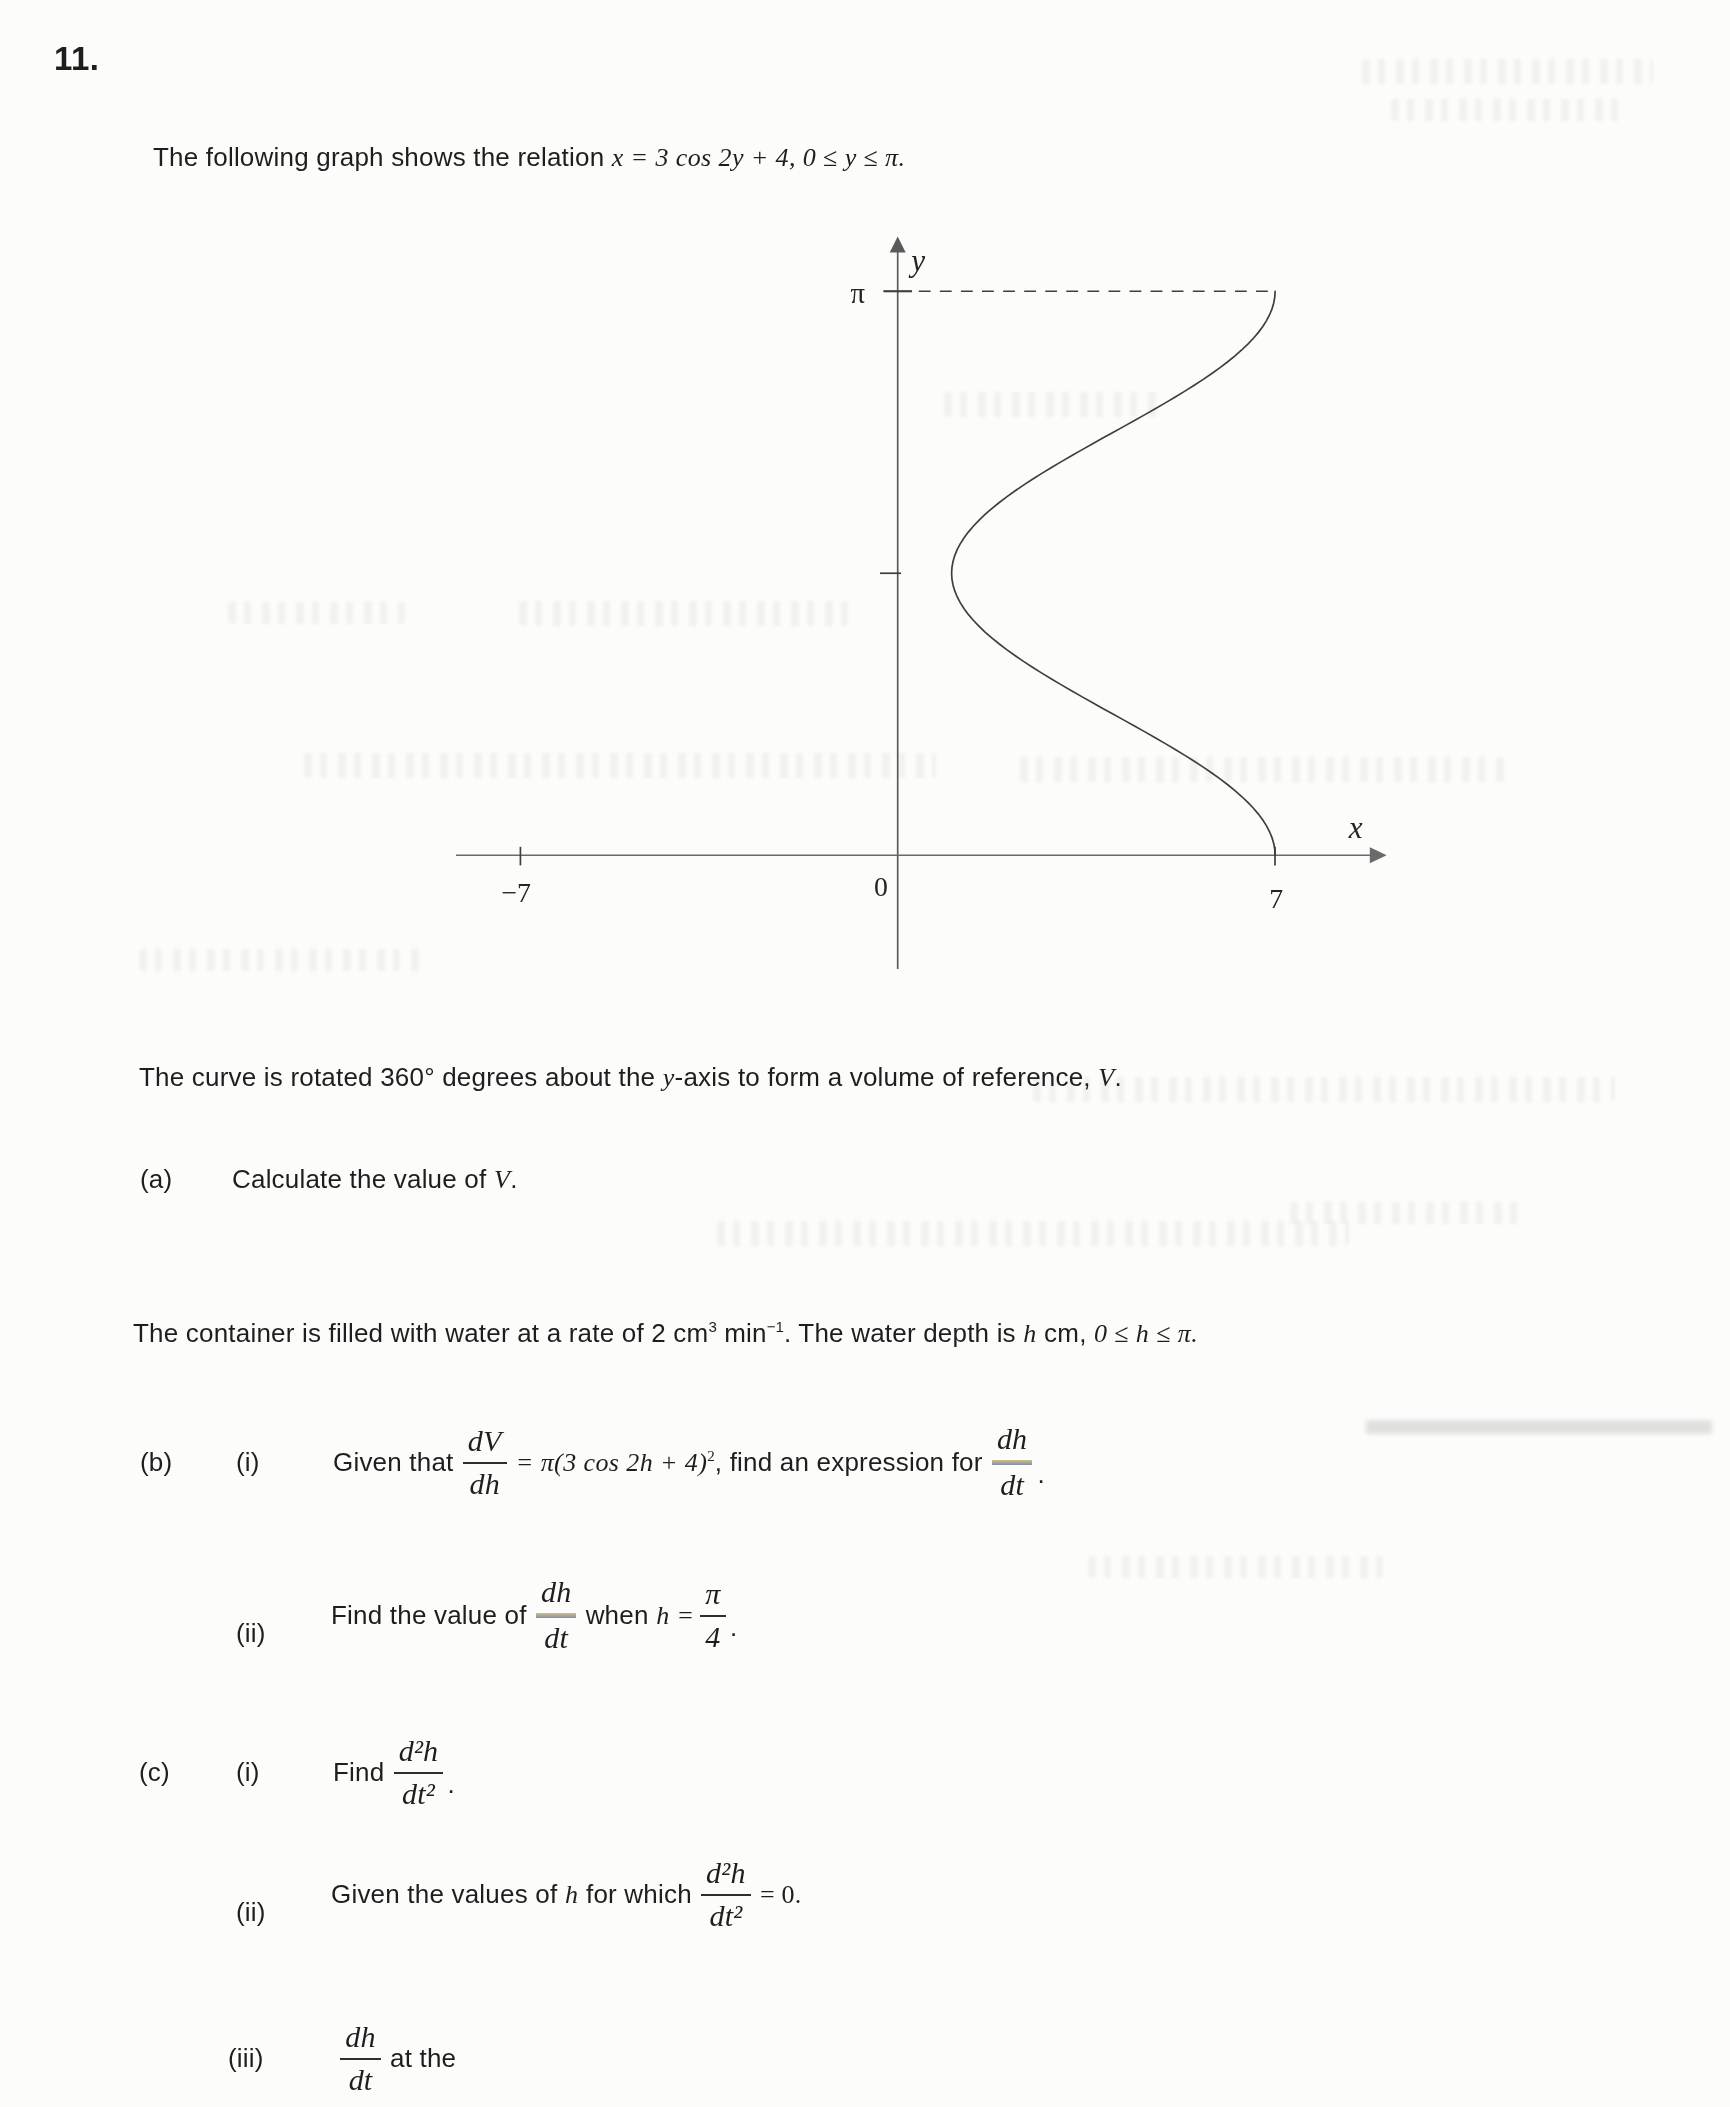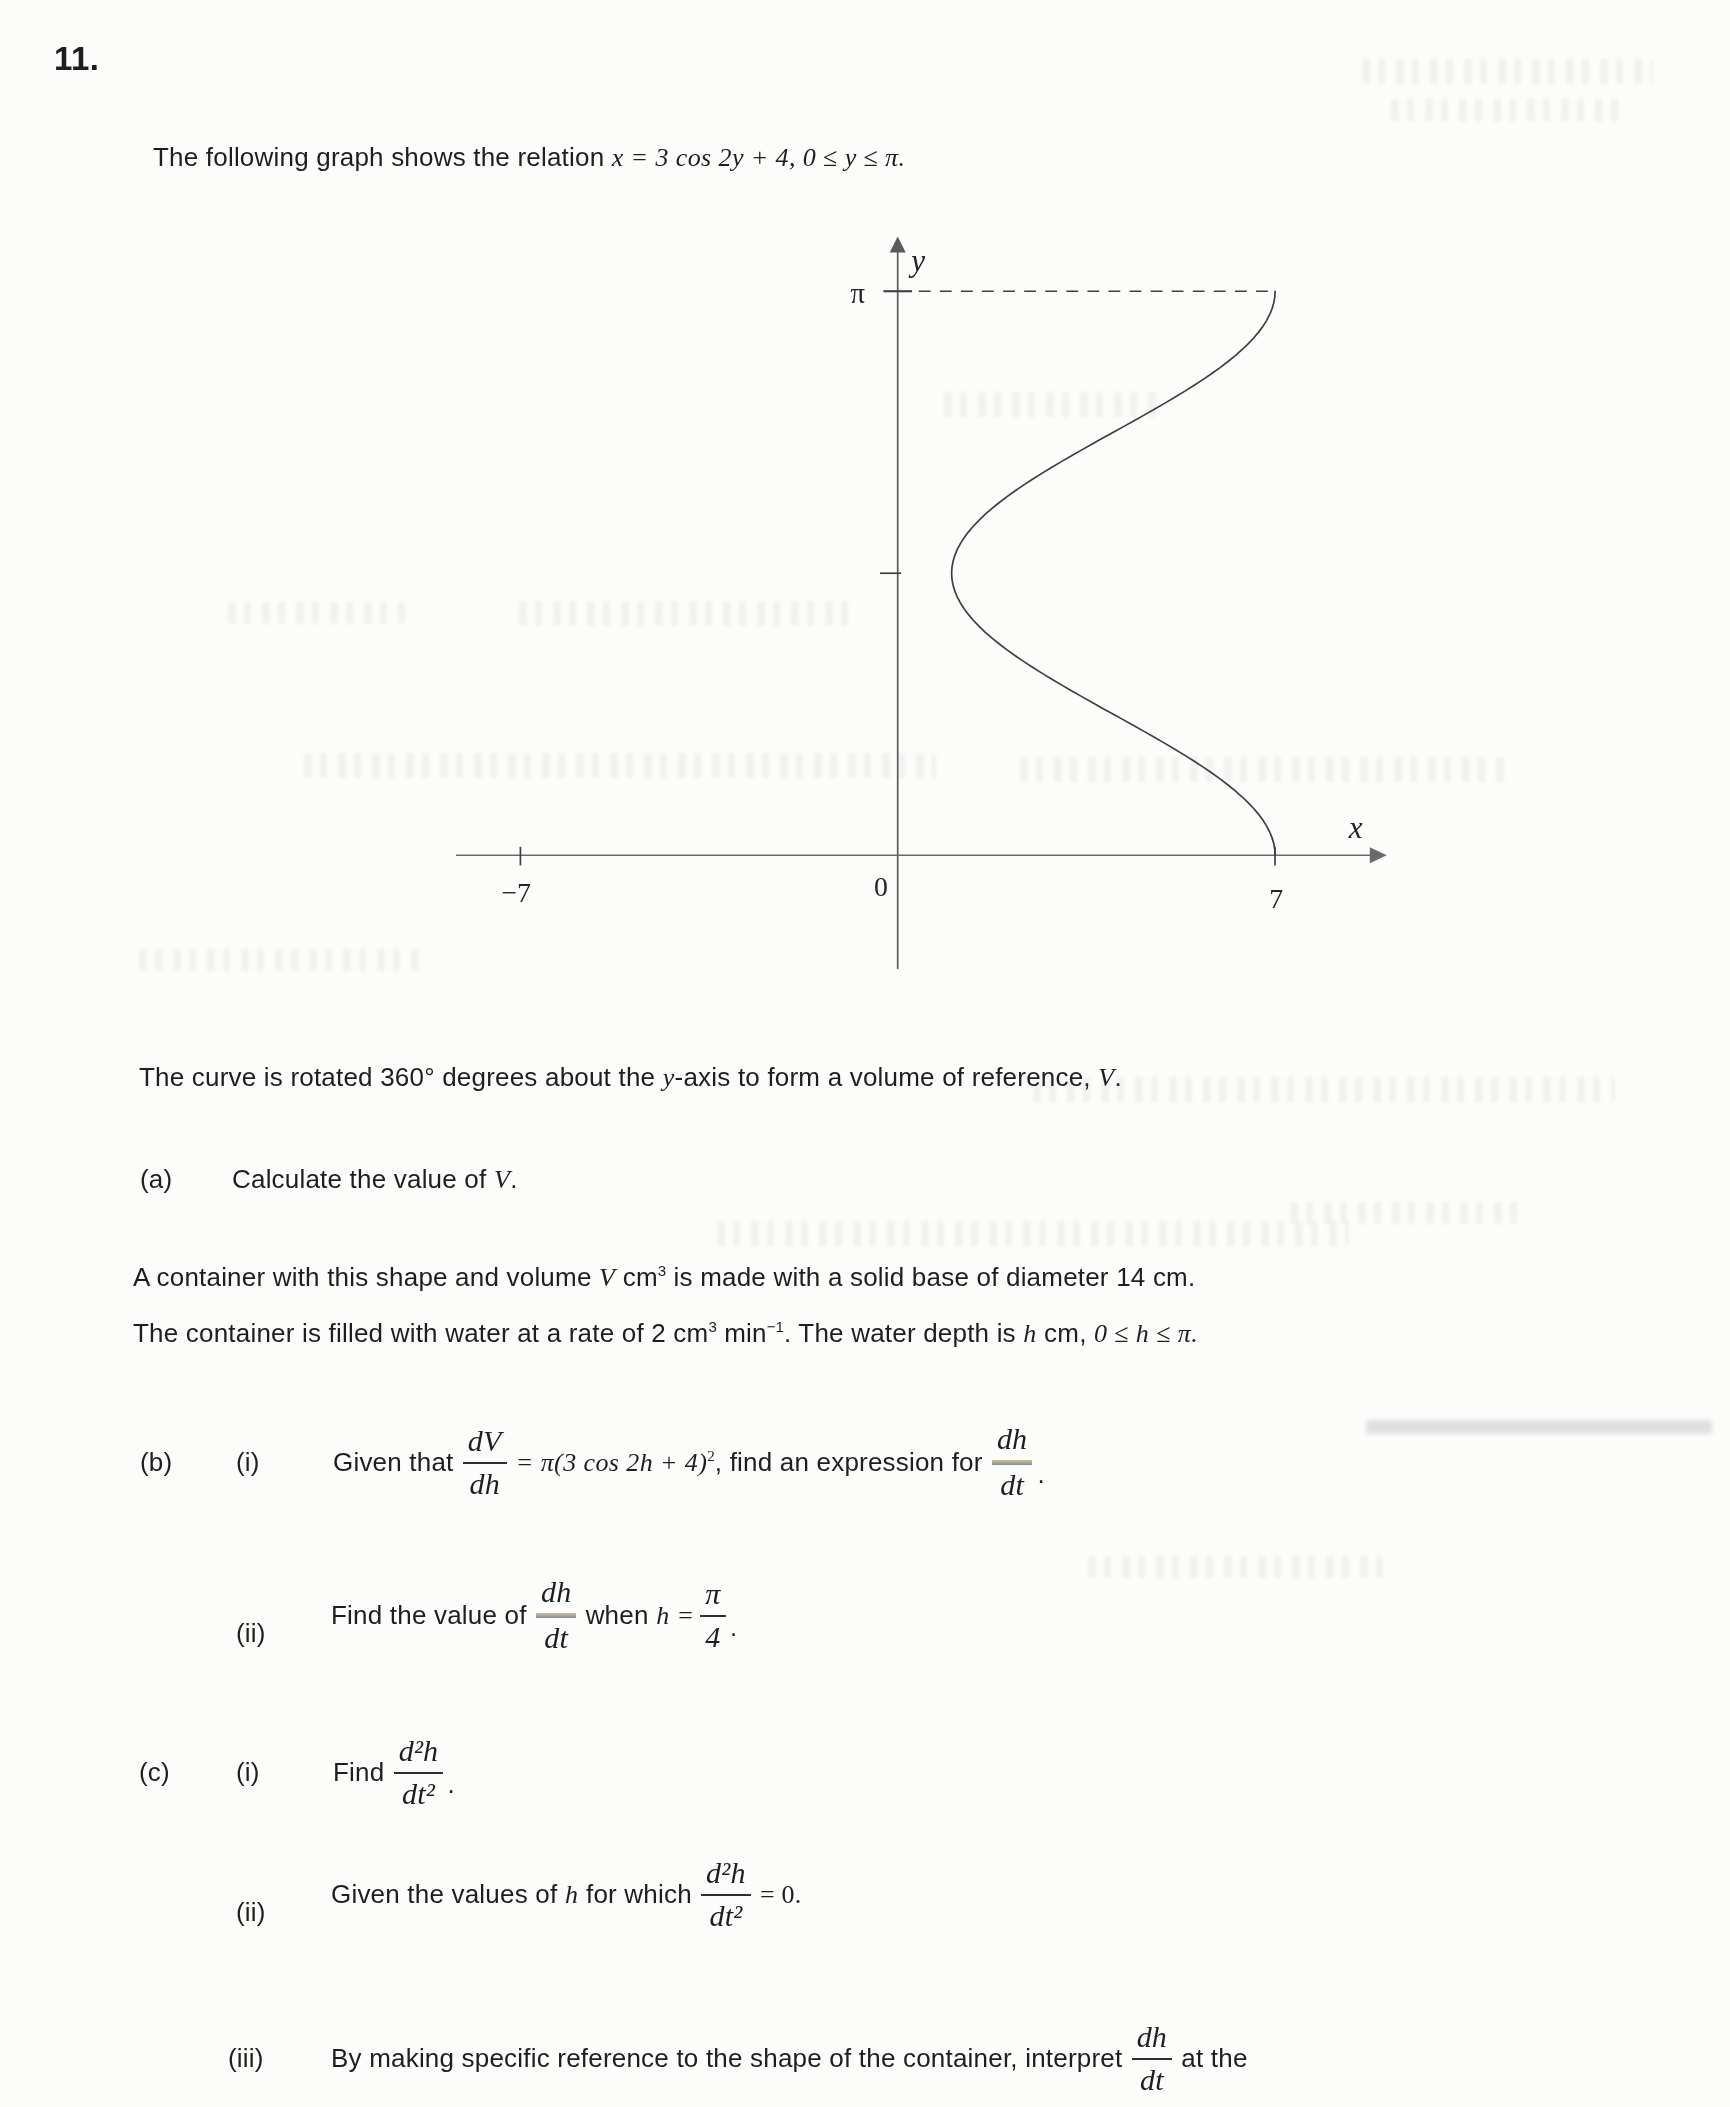--- a/index.html
+++ b/index.html
@@ -79,23 +79,20 @@
     <span>The curve is rotated 360° degrees about the </span><span class="math">y</span><span>-axis to form a volume of reference, </span><span class="math">V</span><span>.</span>
   </div>
 
   <div class="row txt" style="left:140px;top:1164px;">
     <span class="lbl w218">(a)</span>
     <span class="seg">
       <span>Calculate the value of </span><span class="math">V</span><span>.</span>
     </span>
   </div>
 
-  <div class="abs txt" style="left:133px;top:1262px;">
-    <span>A container with this shape and volume </span><span class="math">V</span><span> cm</span><sup>3</sup><span> is made with a solid base of diameter 14 cm.</span>
-  </div>
   <div class="abs txt" style="left:133px;top:1318px;">
     <span>The container is filled with water at a rate of 2 cm</span><sup>3</sup><span> min</span><sup>−1</sup><span>.  The water depth is </span><span class="math">h</span><span> cm, </span><span class="math">0 ≤ h ≤ π.</span>
   </div>
 
   <div class="row txt" style="left:140px;top:1418px;height:89px;">
     <span class="lbl w227">(b)</span>
     <span class="lbl w230">(i)</span>
     <span class="seg">Given that</span>
     <span class="frac">
       <span class="num">dV</span>
@@ -152,21 +149,20 @@
     <span class="frac">
       <span class="num">d²h</span>
       <span class="bar"></span>
       <span class="den">dt²</span>
     </span>
     <span class="seg mathup">= 0.</span>
   </div>
 
   <div class="row txt" style="left:228px;top:2014px;height:89px;">
     <span class="lbl w245">(iii)</span>
-    <span class="seg">By making specific reference to the shape of the container, interpret</span>
     <span class="frac">
       <span class="num">dh</span>
       <span class="bar"></span>
       <span class="den">dt</span>
     </span>
     <span class="seg">at the</span>
   </div>
   <div class="abs txt" style="left:331px;top:2107px;">
     <span>values of </span><span> found in part (c)(ii).</span>
   </div>

